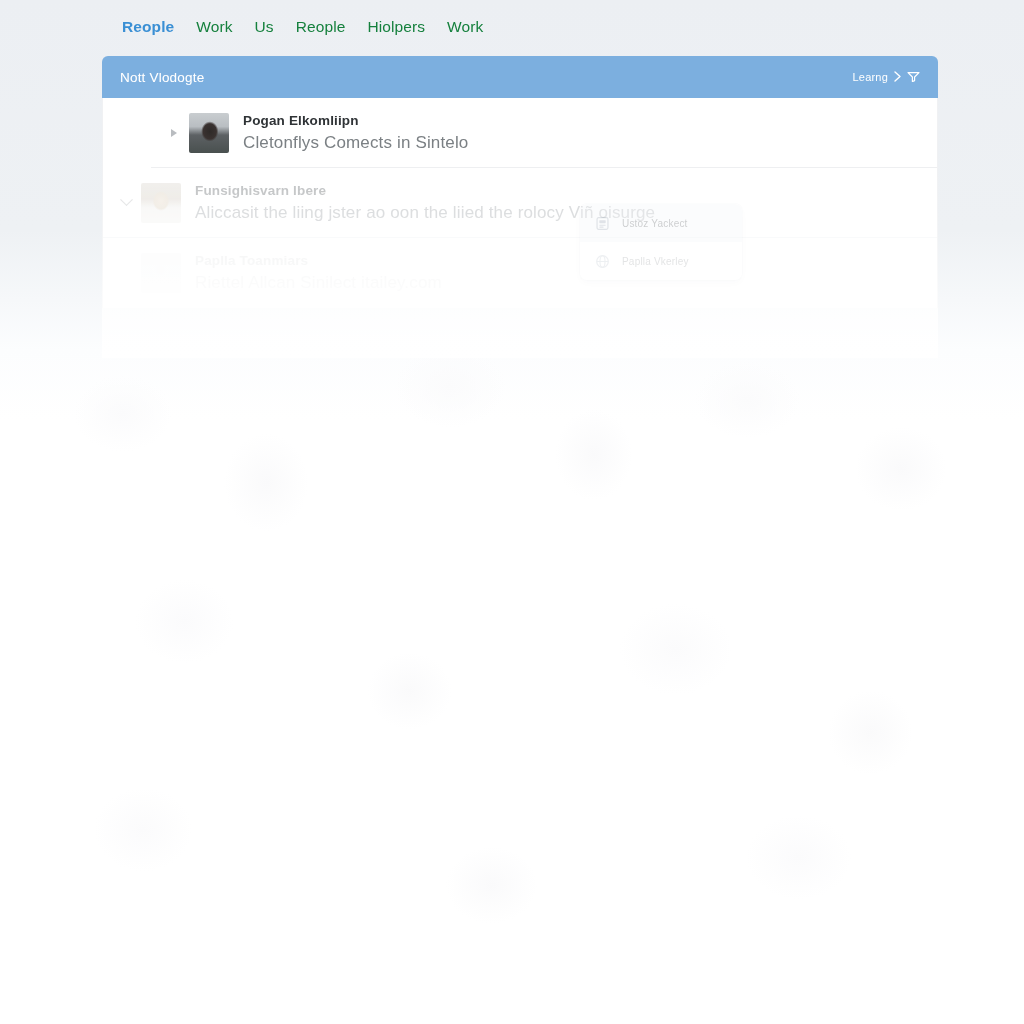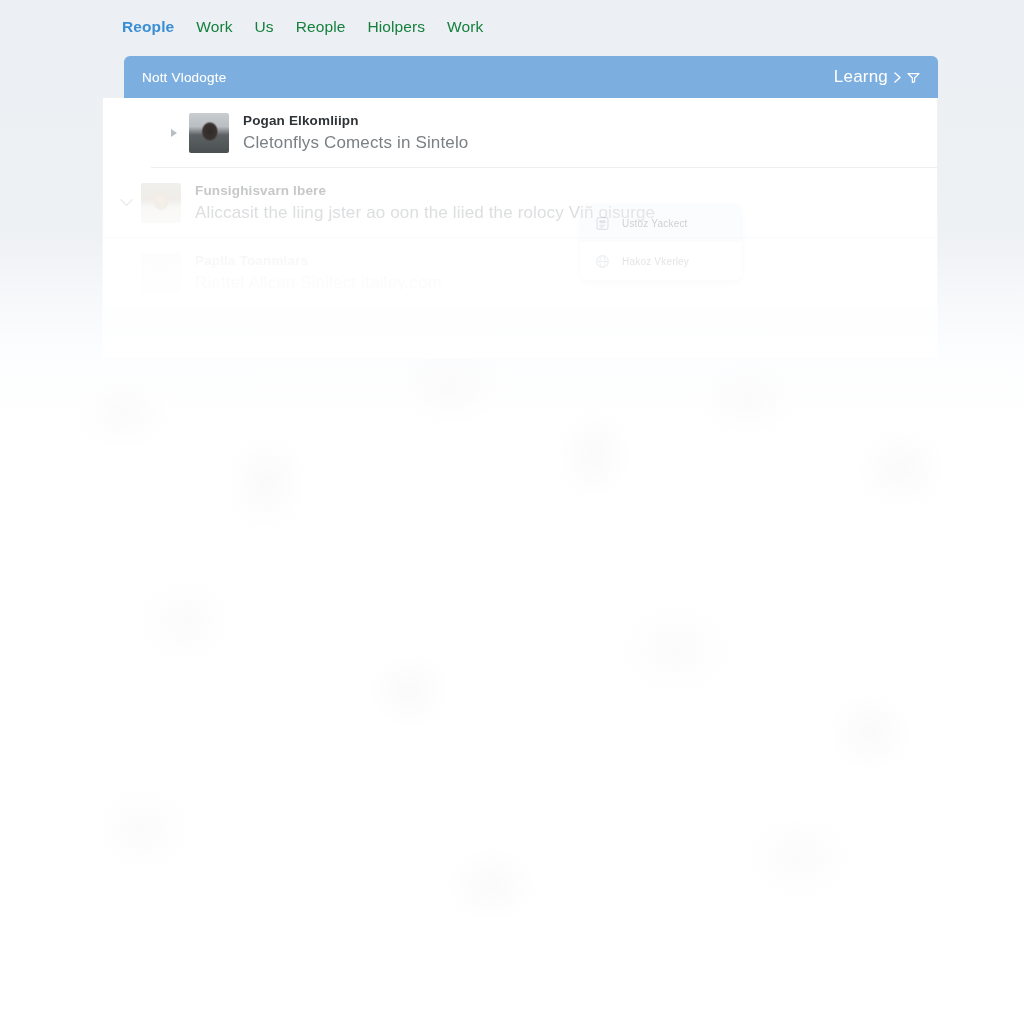--- a/index.html
+++ b/index.html
@@ -96,35 +96,34 @@
 
   #card-header {
     height: 42px;
     background: #7cafdf;
     border-radius: 6px 6px 0 0;
     display: flex;
     align-items: center;
     justify-content: space-between;
     padding: 0 18px;
     box-sizing: border-box;
-    margin-left: 22px;
   }
   #card-title {
     color: #ffffff;
     font-size: 13.5px;
     letter-spacing: .2px;
     font-weight: normal;
     text-shadow: 0 0 1px rgba(255,255,255,.25);
   }
   #header-actions {
     display: flex;
     align-items: center;
     gap: 5px;
     color: #ffffff;
-    font-size: 17px;
+    font-size: 11px;
   }
   #header-action-label { letter-spacing: .2px; }
   .hdr-ico { display: inline-block; line-height: 1; }
 
   
   #list {
     background: #ffffff;
     border-left: 1px solid #f0f1f3;
     border-right: 1px solid #f0f1f3;
   }
@@ -354,19 +353,19 @@
       </div>
 
       <div class="menu-item mi2">
         <span class="mi-icon">
           <svg width="15" height="15" viewBox="0 0 16 16" fill="none" aria-hidden="true">
             <circle cx="8" cy="8" r="6.2" stroke="#9aa6b4" stroke-width="1.3"></circle>
             <ellipse cx="8" cy="8" rx="2.7" ry="6.2" stroke="#9aa6b4" stroke-width="1.1"></ellipse>
             <path d="M2.1 8 H13.9" stroke="#9aa6b4" stroke-width="1.1"></path>
           </svg>
         </span>
-        <span class="mi-label">Hakoz Vkerley</span>
+        <span class="mi-label">Paplla Vkerley</span>
       </div>
     </div>
 
   </section>
 
 </div>
 
 </body></html>

